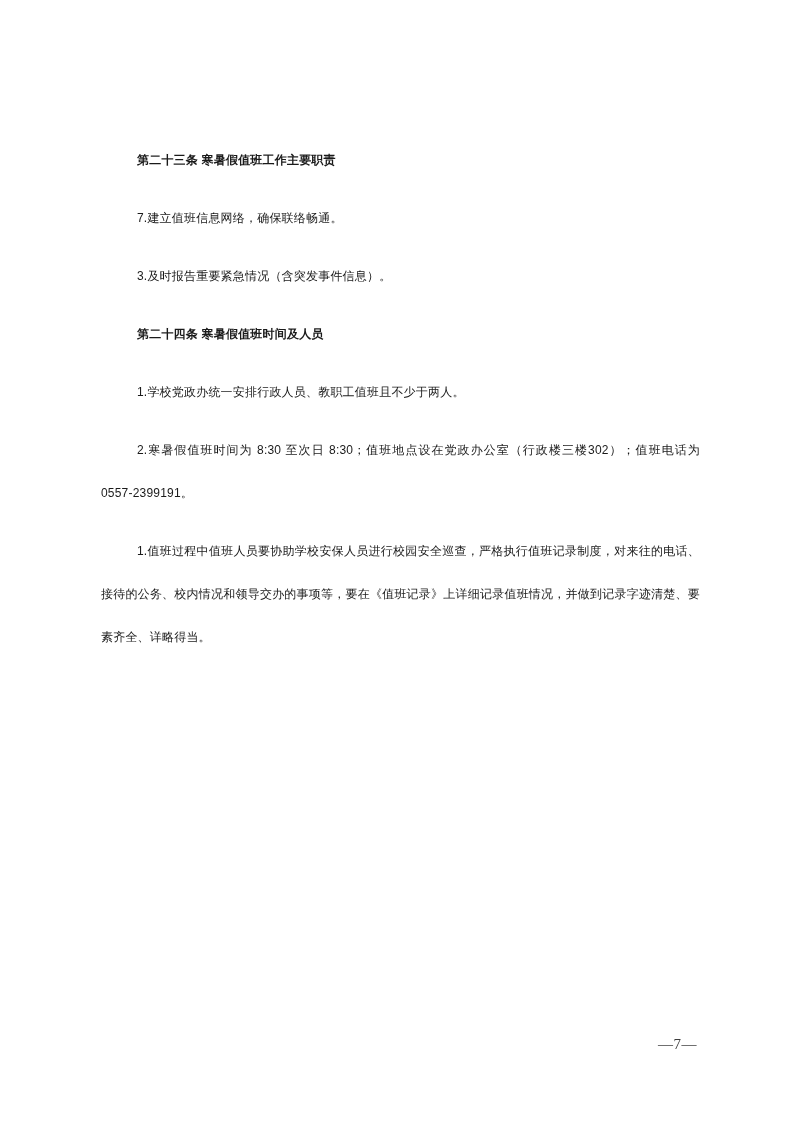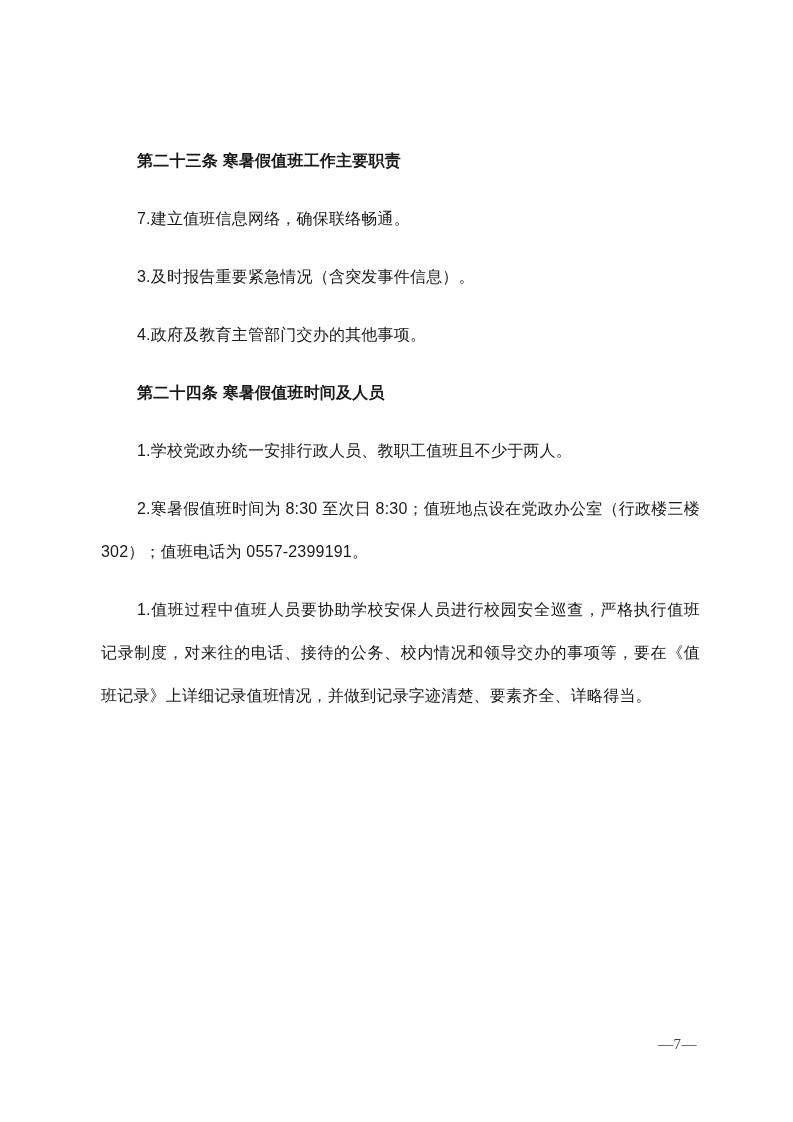--- a/index.html
+++ b/index.html
@@ -17,21 +17,21 @@
     color: var(--text-color, #1a1a1a);
   }
   .content {
     position: absolute;
     left: 101px;
     top: 139px;
     width: 599px;
   }
   .content p, .content h2 {
     margin: 0 0 15px 0;
-    font-size: 16px;
+    font-size: 12px;
     line-height: 43px;
     font-weight: 400;
     text-indent: 36px;
     text-align: justify;
     text-justify: inter-ideograph;
     letter-spacing: 0.2px;
   }
   .content h2 {
     font-weight: 700;
   }
@@ -52,21 +52,20 @@
 </style>
 </head>
 <body>
 
 <div class="page">
   <div class="content">
 
     <h2>第二十三条 寒暑假值班工作主要职责</h2>
     <p>7.建立值班信息网络，确保联络畅通。</p>
     <p>3.及时报告重要紧急情况（含突发事件信息）。</p>
-    <p>4.政府及教育主管部门交办的其他事项。</p>
 
     <h2 class="gap-before">第二十四条 寒暑假值班时间及人员</h2>
     <p>1.学校党政办统一安排行政人员、教职工值班且不少于两人。</p>
     <p>2.寒暑假值班时间为 8:30 至次日 8:30；值班地点设在党政办公室（行政楼三楼302）；值班电话为 0557-2399191。</p>
 
     <p>1.值班过程中值班人员要协助学校安保人员进行校园安全巡查，严格执行值班记录制度，对来往的电话、接待的公务、校内情况和领导交办的事项等，要在《值班记录》上详细记录值班情况，并做到记录字迹清楚、要素齐全、详略得当。</p>
 
   </div>
 
   <div class="page-number">—7—</div>

